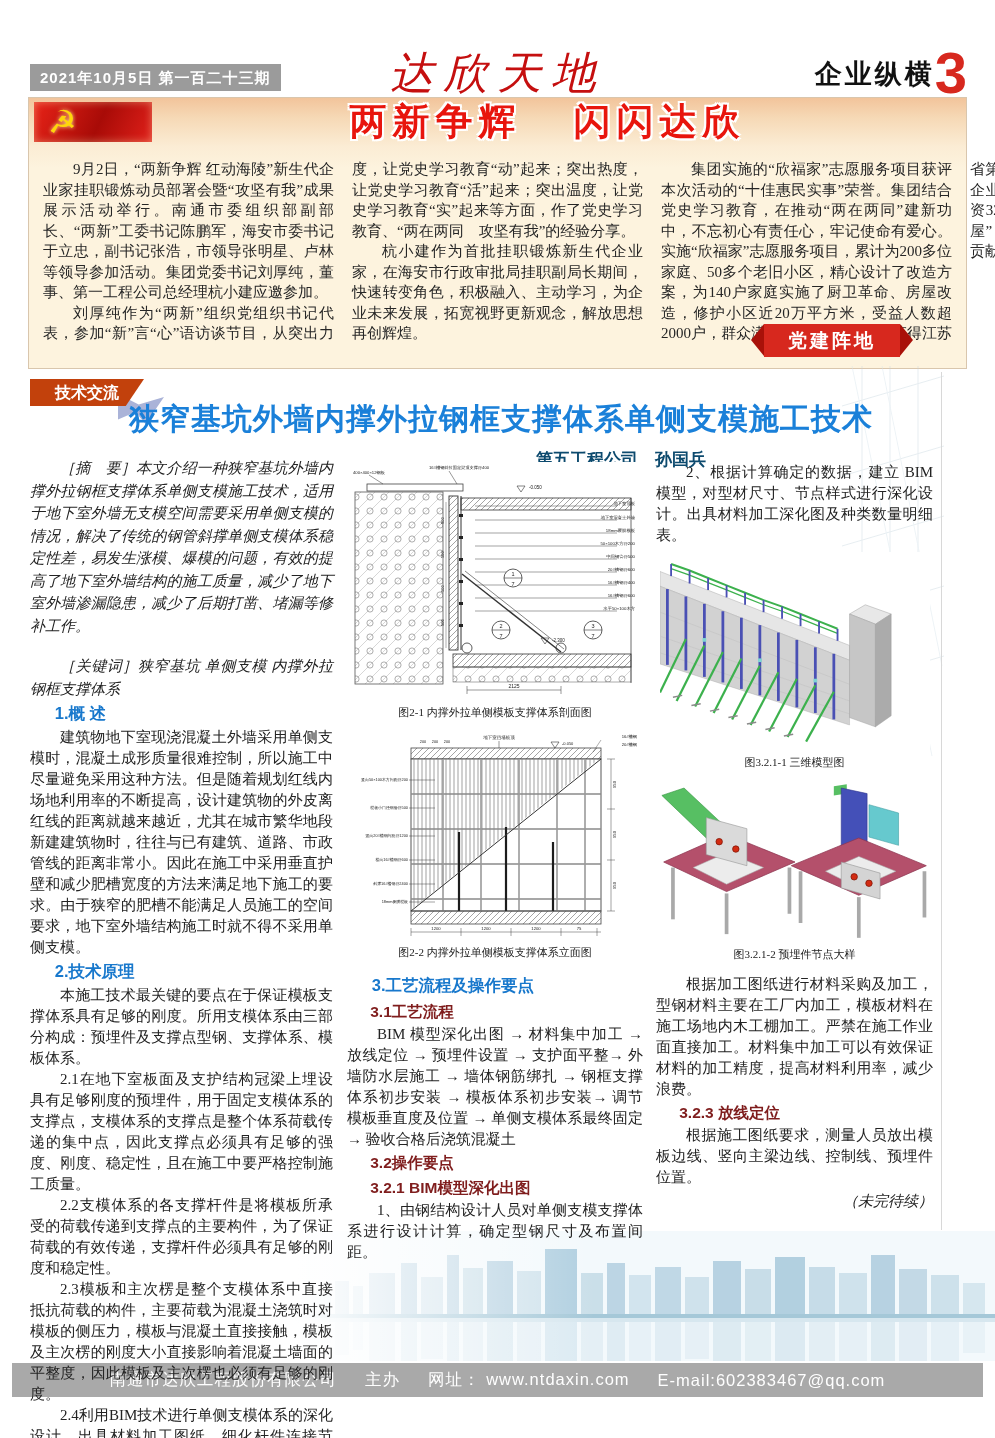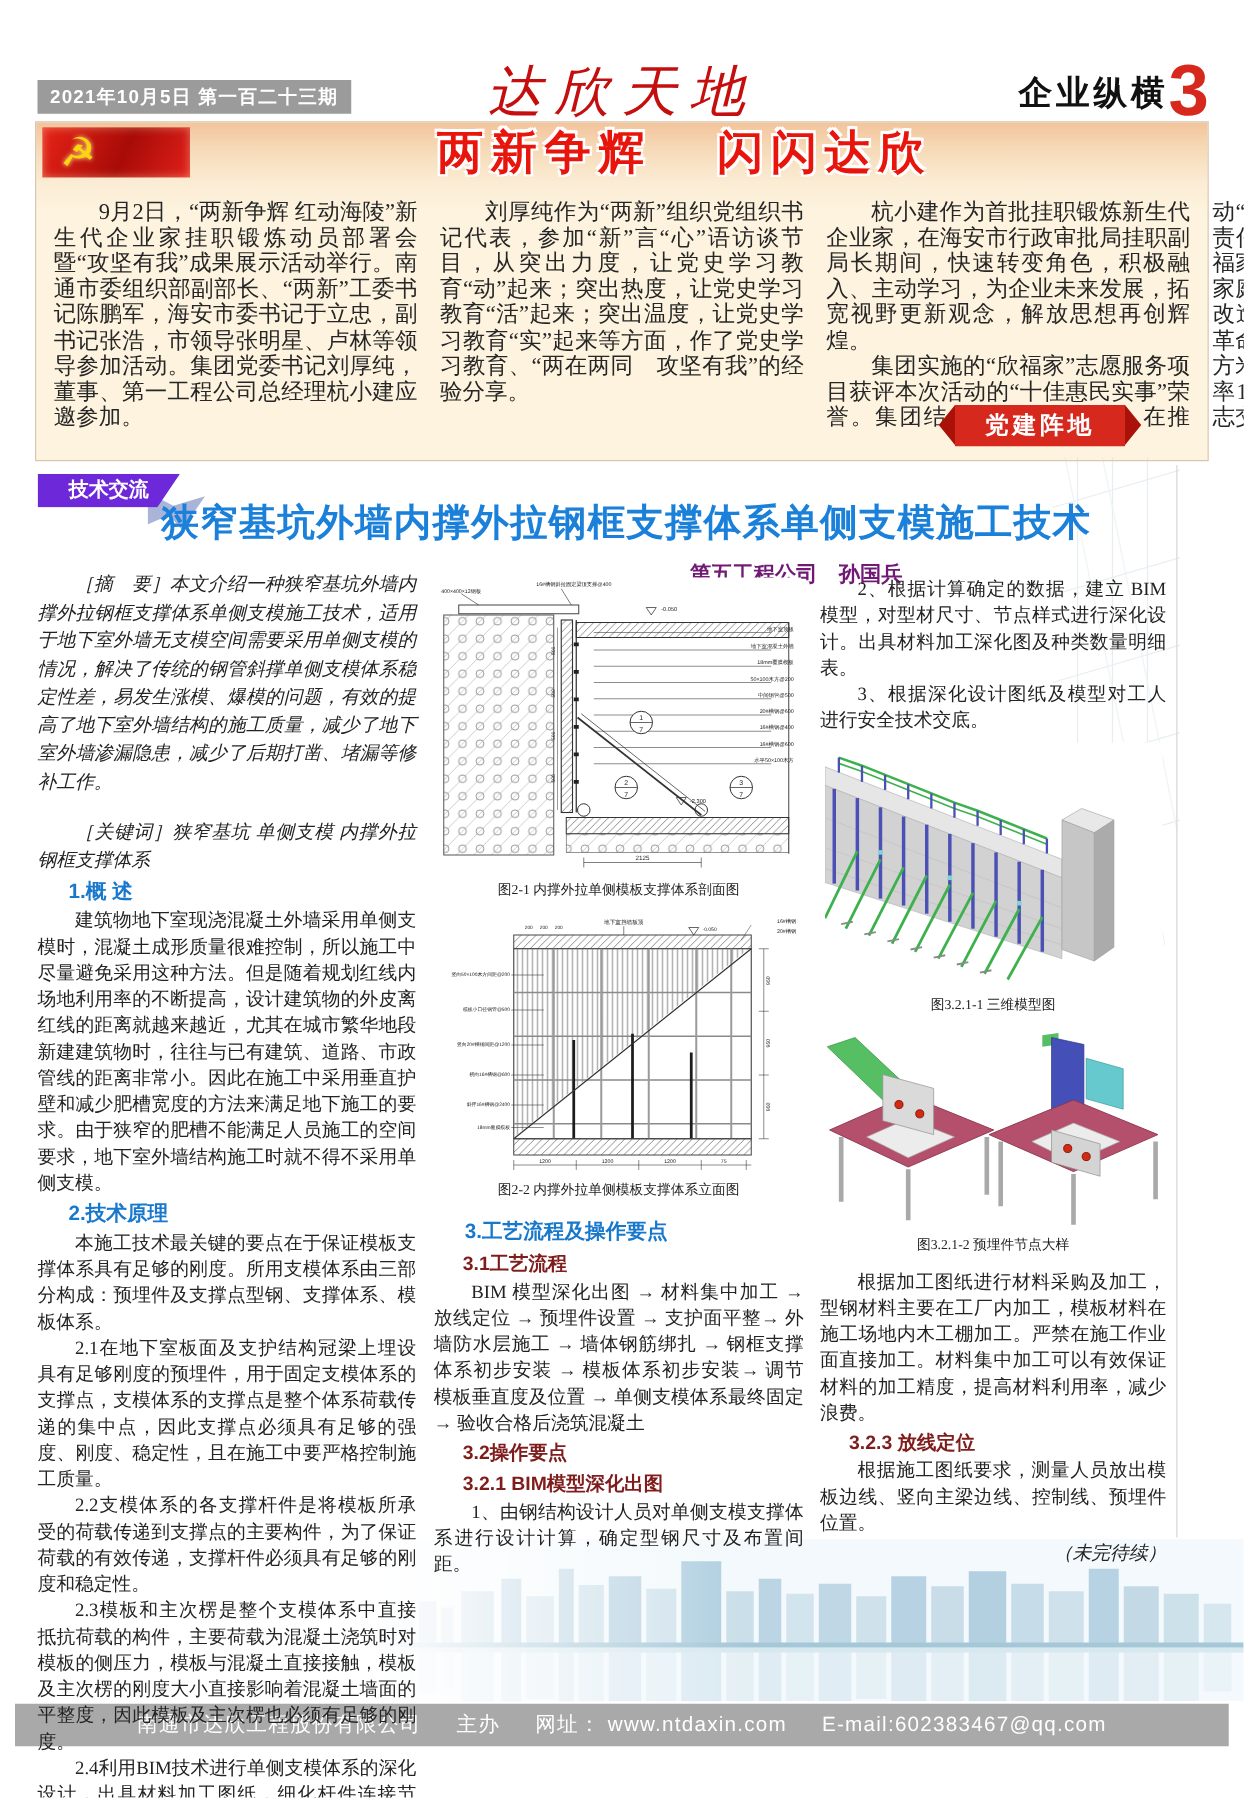--- a/index.html
+++ b/index.html
@@ -23,38 +23,38 @@
   .party-emblem { position:absolute; left:5px; top:4px; width:118px; height:40px;
     background:linear-gradient(115deg,#e82318 0%,#a80b07 55%,#e0201a 100%);
     display:flex; align-items:center; justify-content:flex-start; padding-left:14px; overflow:hidden;
     box-shadow:inset 0 0 8px rgba(255,255,200,.4); }
   .party-emblem .glyph { color:#ffd60a; font-size:32px; line-height:1; text-shadow:0 0 4px #ff9; }
   .banner-title { position:absolute; left:120px; right:20px; top:4px; text-align:center;
     font:bold 37px/1.1 "Liberation Sans",sans-serif; color:#e8150d; letter-spacing:6px;
     text-shadow:2px 2px 0 #fff,-2px -2px 0 #fff,2px -2px 0 #fff,-2px 2px 0 #fff,0 2px 0 #fff,0 -2px 0 #fff; }
   .banner-title .gap { display:inline-block; width:52px; }
   .article1-text { position:absolute; left:14px; right:14px; top:61px; height:200px;
-    column-count:3; column-gap:18px; font-size:18px; line-height:20.5px; text-align:justify; color:#262626; }
+    column-count:3; column-gap:18px; font-size:15px; line-height:20.5px; text-align:justify; color:#262626; }
   .article1-text p { text-indent:2em; }
   .party-badge { position:absolute; right:66px; bottom:11px; background:#d7281e; color:#fff;
     font:bold 19px/1 "Liberation Sans",sans-serif; padding:7px 24px; letter-spacing:3px; }
   .party-badge::before { content:""; position:absolute; left:-13px; top:0;
     border-top:16.5px solid transparent; border-bottom:16.5px solid transparent; border-right:13px solid #a91109; }
   .party-badge::after { content:""; position:absolute; right:-13px; top:0;
     border-top:16.5px solid transparent; border-bottom:16.5px solid transparent; border-left:13px solid #a91109; }
 
   
-  .tech-tag { position:absolute; left:30px; top:379px; width:114px; height:27px; background:#6d28d9;
+  .tech-tag { position:absolute; left:30px; top:379px; width:114px; height:27px; background:#c2410c;
     color:#fff; font:bold 16px/27px "Liberation Sans",sans-serif; text-align:center;
     clip-path:polygon(0 0,100% 0,84% 100%,0 100%); z-index:3; }
   .tech-tag-arrow { position:absolute; left:118px; top:394px; width:46px; height:30px; background:#aab3d8;
     clip-path:polygon(0 0,45% 35%,100% 10%,60% 100%,38% 60%,0 85%); z-index:2; }
   .tech-title { position:absolute; left:118px; top:401px; width:766px; text-align:center;
     font:bold 30px/1.2 "Liberation Sans",sans-serif; color:#1a80d9; letter-spacing:1px; z-index:2; }
-  .tech-byline { position:absolute; left:552px; top:448px; font:bold 17px "Liberation Serif",serif; color:#701a75; z-index:2; }
+  .tech-byline { position:absolute; left:536px; top:448px; font:bold 17px "Liberation Serif",serif; color:#0c4a6e; z-index:2; }
 
   .col { position:absolute; font-size:15px; line-height:21px; text-align:justify; color:#232323; z-index:2; }
   .col p { text-indent:2em; }
   .col-left  { left:30px;  top:457px; width:303px; }
   .col-mid   { left:347px; top:462px; width:296px; }
   .col-right { left:656px; top:462px; width:277px; }
   .abstract, .kw { font-style:italic; line-height:22.5px; }
   .kw { margin-top:18px; }
   h4.blue { font:bold 16.5px/27px "Liberation Sans",sans-serif; color:#1878cc; text-indent:1.5em; text-align:left; }
   h5.dark { font:bold 15.5px/25px "Liberation Sans",sans-serif; color:#7f1d1d; text-indent:1.5em; text-align:left; }
@@ -333,21 +333,20 @@
   <h4 class="blue">3.工艺流程及操作要点</h4>
   <h5 class="dark">3.1工艺流程</h5>
   <p>BIM 模型深化出图 → 材料集中加工 → 放线定位 → 预埋件设置 → 支护面平整→ 外墙防水层施工 → 墙体钢筋绑扎 → 钢框支撑体系初步安装 → 模板体系初步安装→ 调节模板垂直度及位置 → 单侧支模体系最终固定 → 验收合格后浇筑混凝土</p>
   <h5 class="dark">3.2操作要点</h5>
   <h5 class="dark">3.2.1 BIM模型深化出图</h5>
   <p>1、由钢结构设计人员对单侧支模支撑体系进行设计计算，确定型钢尺寸及布置间距。</p>
 </div>
 
 <div class="col col-right">
   <p>2、根据计算确定的数据，建立 BIM 模型，对型材尺寸、节点样式进行深化设计。出具材料加工深化图及种类数量明细表。</p>
-  <p>3、根据深化设计图纸及模型对工人进行安全技术交底。</p>
 
   <figure style="margin-top:6px">
     <svg class="draw" width="270" height="198" viewBox="0 0 292 200">
       <polygon points="0,14 205,94 205,110 0,30" fill="#e6e6e6" stroke="#b5b5b5" stroke-width="0.6"></polygon>
       <polygon points="0,30 205,110 205,180 0,114" fill="#d2d2d2" stroke="#b0b0b0" stroke-width="0.5"></polygon>
       <g stroke="#c8c8c8" stroke-width="1">
           <line x1="0" y1="58" x2="205" y2="136"></line>
           <line x1="0" y1="84" x2="205" y2="154"></line>
           <line x1="0" y1="102" x2="205" y2="168"></line>
         </g>

